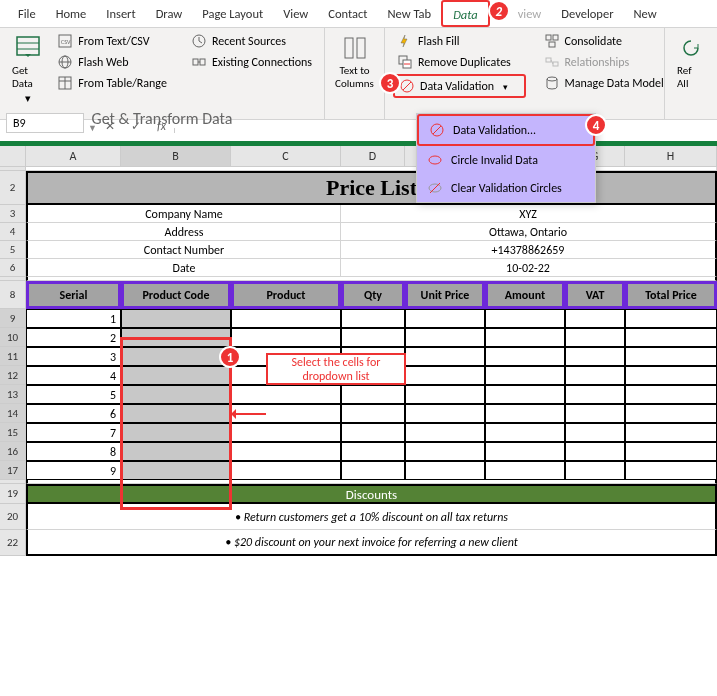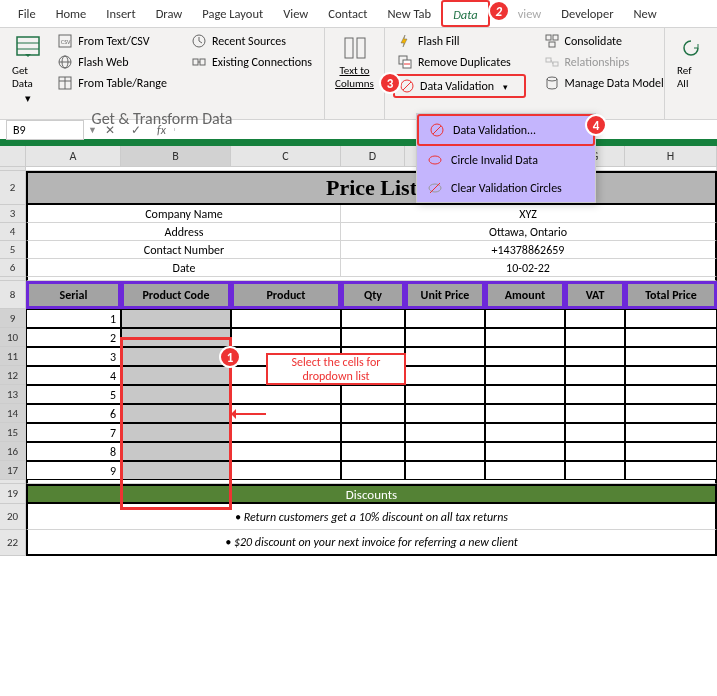--- a/index.html
+++ b/index.html
@@ -27,21 +27,21 @@
 
 
 .badge { position: absolute; background: #e33; color: #fff; width: 22px; height: 22px; border-radius: 50%; display: flex; align-items: center; justify-content: center; font-weight: bold; font-size: 13px; border: 2px solid #fff; z-index: 50; }
 
 
 .dv-menu { position: absolute; left: 416px; top: 113px; background: #c4b5fd; border: 1px solid #ccc; box-shadow: 2px 2px 8px rgba(0,0,0,0.2); width: 180px; font-size: 12px; z-index: 40; }
 .dv-menu-item { padding: 6px 10px; display: flex; align-items: center; gap: 8px; cursor: pointer; }
 .dv-menu-item .icon { width: 16px; height: 16px; }
 
 
-.formula-bar { display: flex; align-items: center; border-bottom: 7px solid #15803d; height: 26px; font-size: 12px; padding-top:8px; padding-bottom:8px; }
+.formula-bar { display: flex; align-items: flex-end; border-bottom: 5px solid #15803d; height: 26px; font-size: 12px; padding-top:8px; padding-bottom:8px; }
 .name-box { width: 78px; border: 1px solid #ccc; padding: 2px 6px; margin-left: 6px; background:#fff; }
 .fb-section { padding: 0 8px; color: #666; }
 
 
 .col-headers { display: flex; background: #e6e6e6; border-bottom: 1px solid #ccc; font-size: 12px; }
 .corner { width: 26px; height: 20px; border-right: 1px solid #ccc; background: #e6e6e6; }
 .col-h { text-align: center; border-right: 1px solid #ccc; height: 20px; line-height: 20px; color: #333; }
 .col-h.sel { background: #d2d2d2; }
 
 
@@ -158,21 +158,21 @@
                 <line x1="7" y1="8" x2="9" y2="8" stroke="#666"></line>
               </svg>
             </span>
           <span>Existing Connections</span>
         </div>
       </div>
     </div>
     <div class="group-label">Get &amp; Transform Data</div>
   </div>
 
-  <div class="ribbon-group" style="width:60px;text-decoration:underline;">
+  <div class="ribbon-group" style="width:60px;">
     <div class="big-btn">
       <span class="icon">
           <svg width="28" height="28">
             <rect x="4" y="4" width="8" height="20" fill="none" stroke="#666"></rect>
             <rect x="16" y="4" width="8" height="20" fill="none" stroke="#666"></rect>
           </svg>
         </span>
       <span style="font-size:11px;text-align:center;">Text to Columns</span>
     </div>
   </div>

